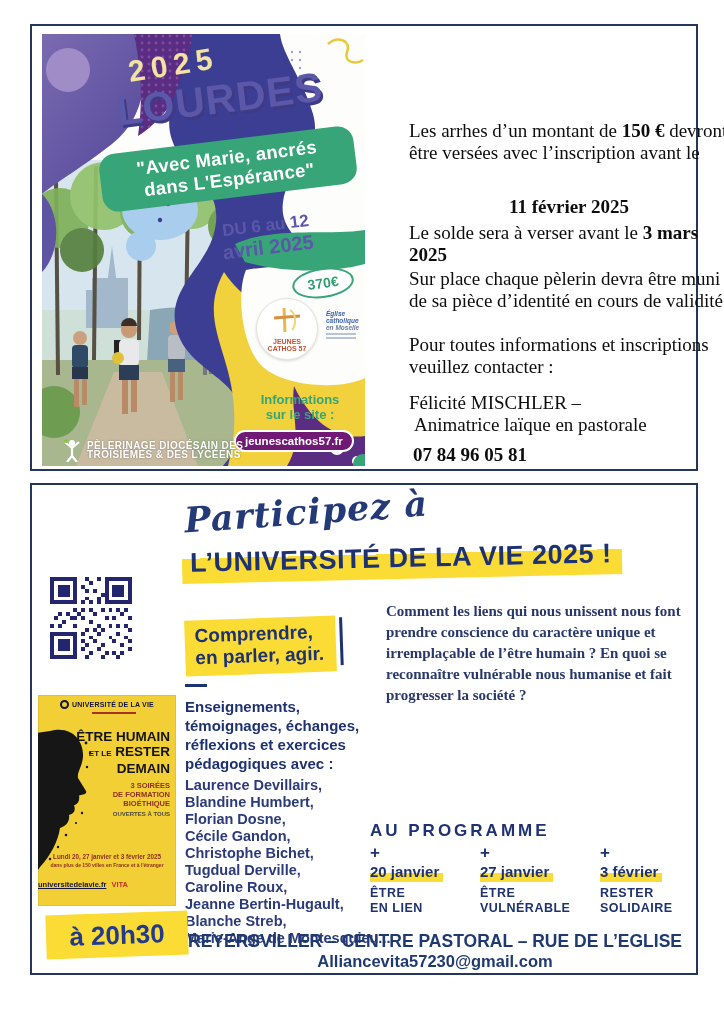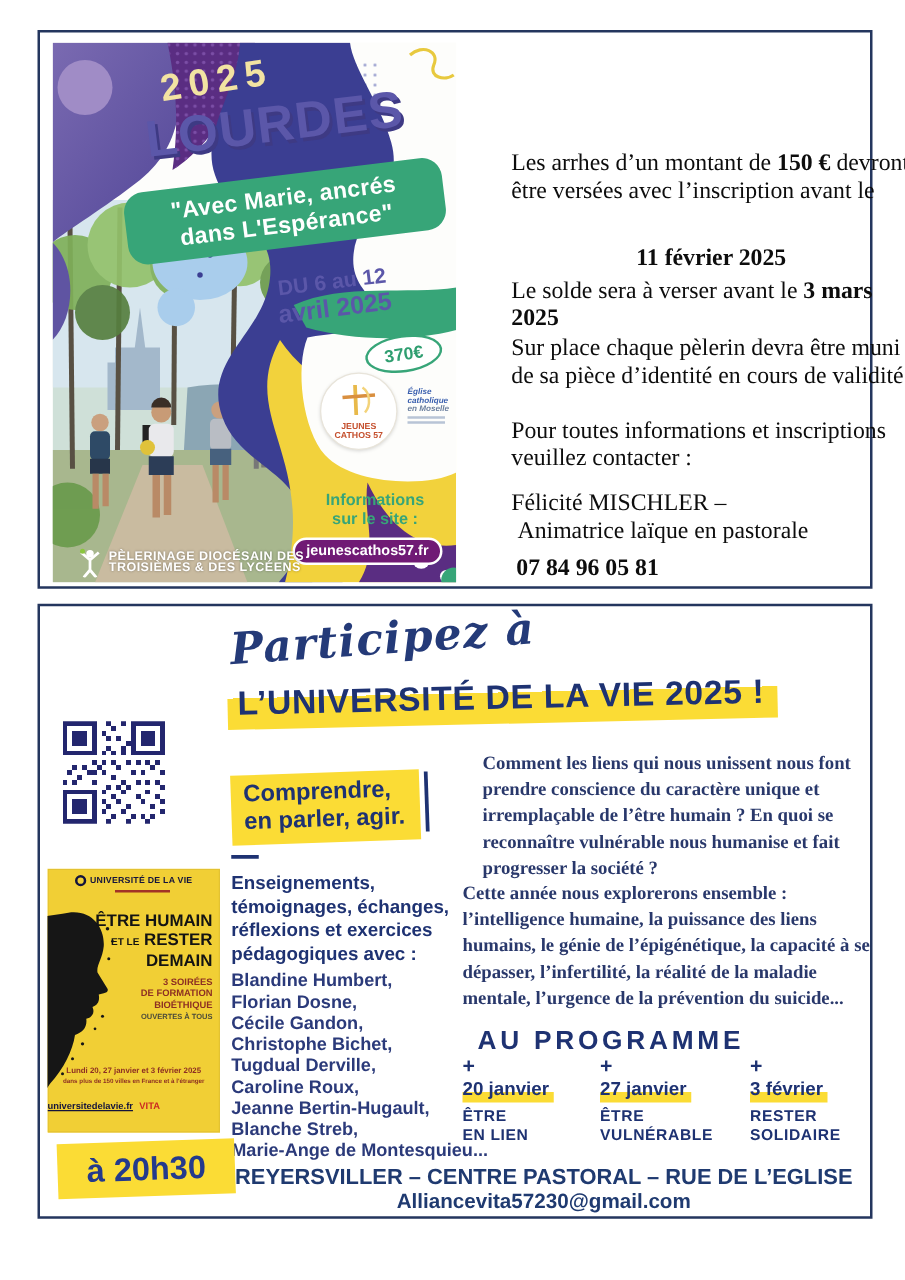--- a/index.html
+++ b/index.html
@@ -111,22 +111,22 @@
     width:2.5px; height:48px; background:#1e3272; }
   .u-dash { position:absolute; left:153px; top:199px; width:22px; height:3px; background:#1e3272; }
   .u-intro { position:absolute; left:153px; top:212px; color:#1e3272;
     font-size:15px; font-weight:800; line-height:19px; }
   .u-speakers { position:absolute; left:153px; top:292px; color:#2b3a7a;
     font-size:14.5px; font-weight:600; line-height:17px; }
   .u-para { position:absolute; width:330px; font-family:"Liberation Serif", serif;
     font-weight:700; font-size:15px; line-height:21px; color:#29386b; }
   .u-para1 { left:354px; top:116px; }
   .u-para2 { left:338px; top:220px; }
-  .u-progtitle { position:absolute; left:338px; top:336px; font-size:21px;
-    font-weight:900; letter-spacing:3px; color:#1e3272;margin-left:12px; }
+  .u-progtitle { position:absolute; left:338px; top:336px; font-size:17px;
+    font-weight:900; letter-spacing:3px; color:#1e3272; }
   .prog-col { position:absolute; top:358px; width:120px; color:#1e3272; }
   .prog-plus { font-size:17px; font-weight:900; }
   .prog-date { display:inline-block; font-size:15px; font-weight:800;
     background:linear-gradient(to bottom, transparent 55%, #fbdc35 55%);
     padding:0 4px 2px 0; }
   .prog-label { font-size:12.5px; font-weight:900; letter-spacing:.5px;
     line-height:15px; margin-top:4px; }
   .u-time {
     position:absolute; left:14px; top:428px; width:142px; height:44px;
     background:#fbdc35; transform:rotate(-2deg); display:flex;
@@ -357,33 +357,33 @@
     </div>
 
     <div class="u-dash"></div>
     <div class="u-intro">
       <div>Enseignements,</div>
       <div>témoignages, échanges,</div>
       <div>réflexions et exercices</div>
       <div>pédagogiques avec :</div>
     </div>
     <div class="u-speakers">
+      <div>Laurence Devillairs,</div>
       <div>Blandine Humbert,</div>
       <div>Florian Dosne,</div>
       <div>Cécile Gandon,</div>
       <div>Christophe Bichet,</div>
       <div>Tugdual Derville,</div>
       <div>Caroline Roux,</div>
       <div>Jeanne Bertin-Hugault,</div>
       <div>Blanche Streb,</div>
       <div>Marie-Ange de Montesquieu...</div>
     </div>
 
     <div class="u-para u-para1">Comment les liens qui nous unissent nous font prendre conscience du caractère unique et irremplaçable de l’être humain ? En quoi se reconnaître vulnérable nous humanise et fait progresser la société ?</div>
-    <div class="u-para u-para2">Cette année nous explorerons ensemble : l’intelligence humaine, la puissance des liens humains, le génie de l’épigénétique, la capacité à se dépasser, l’infertilité, la réalité de la maladie mentale, l’urgence de la prévention du suicide...</div>
 
     <div class="u-progtitle">AU PROGRAMME</div>
 
     <div class="prog-col" style="left:338px">
       <div class="prog-plus">+</div>
       <div class="prog-date">20 janvier</div>
       <div class="prog-label">
         <div>ÊTRE</div>
         <div>EN LIEN</div>
       </div>

